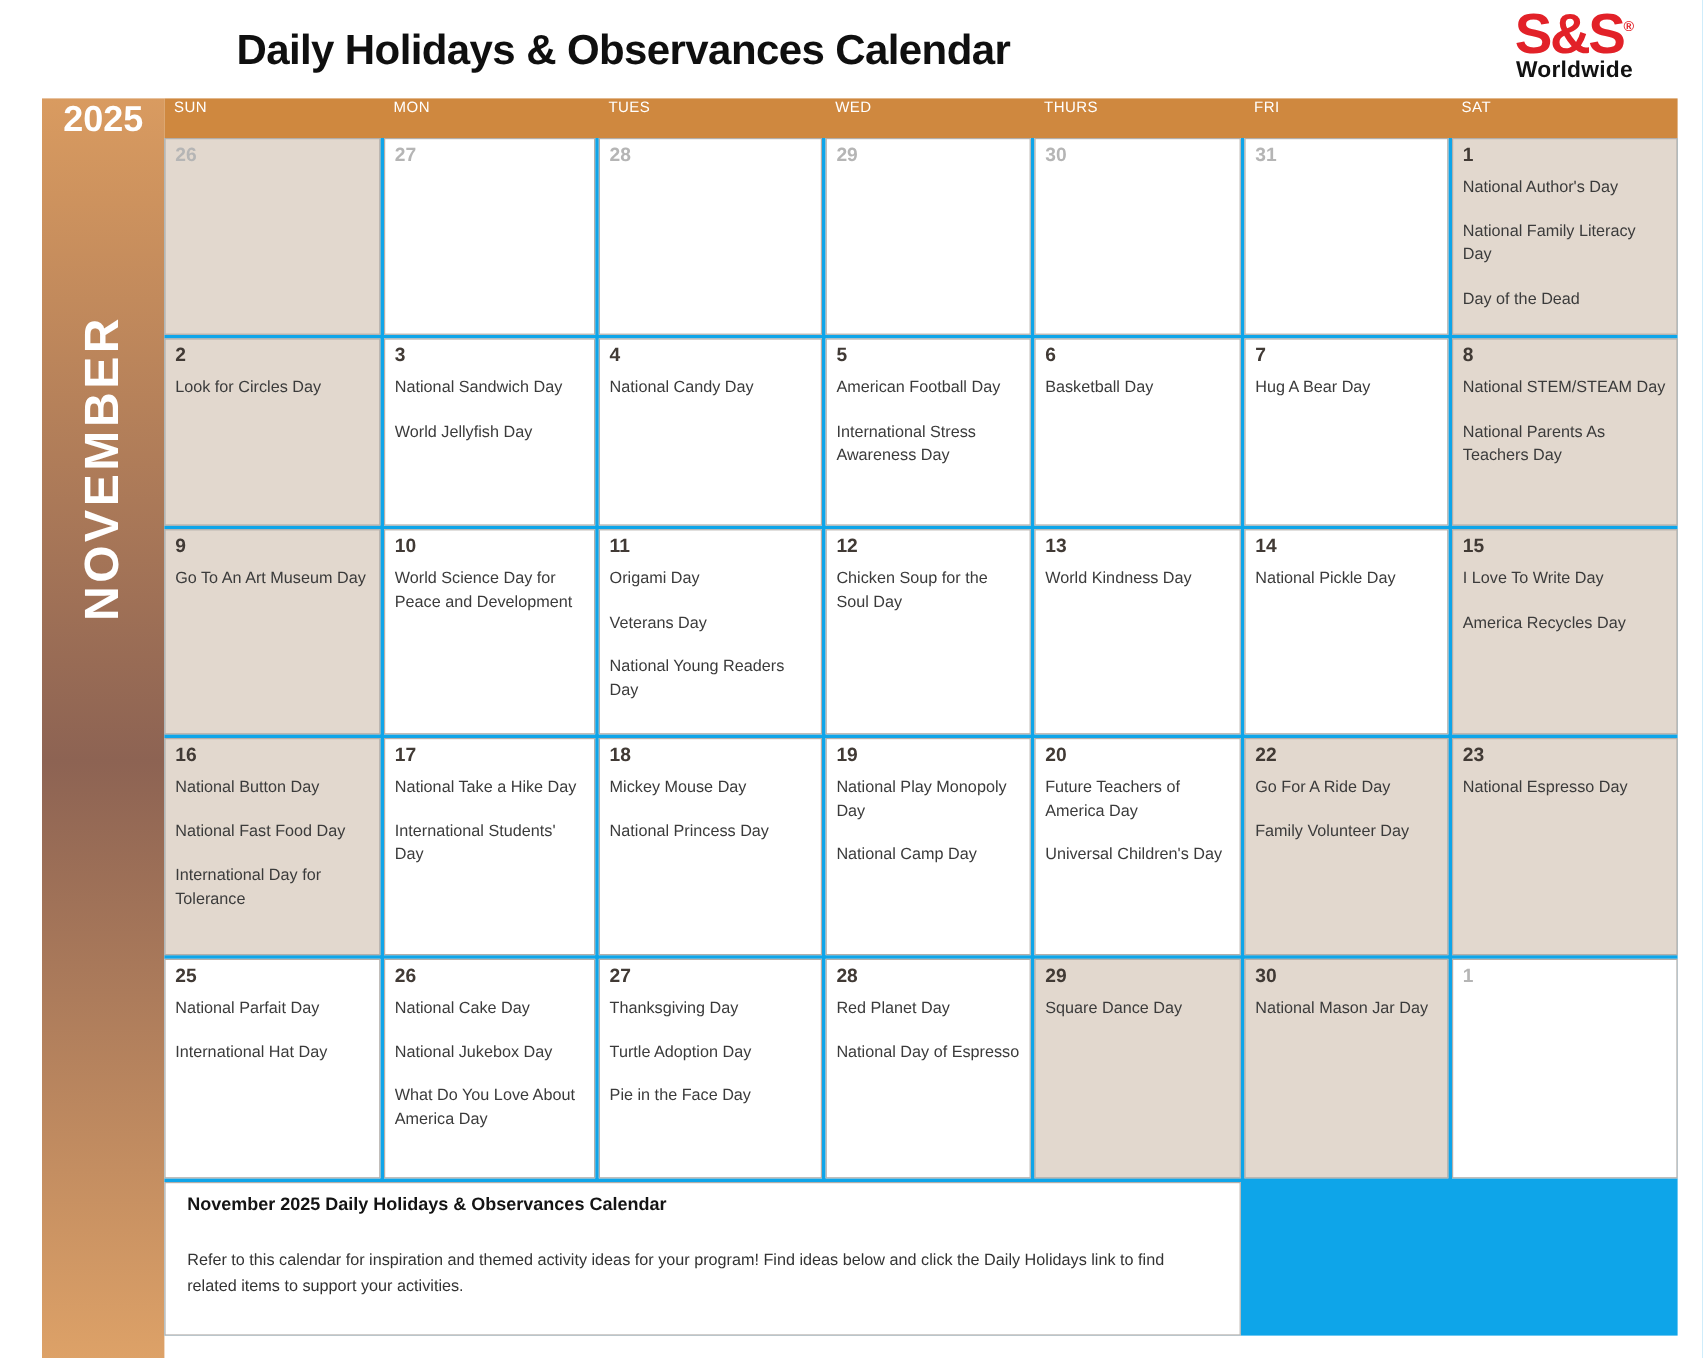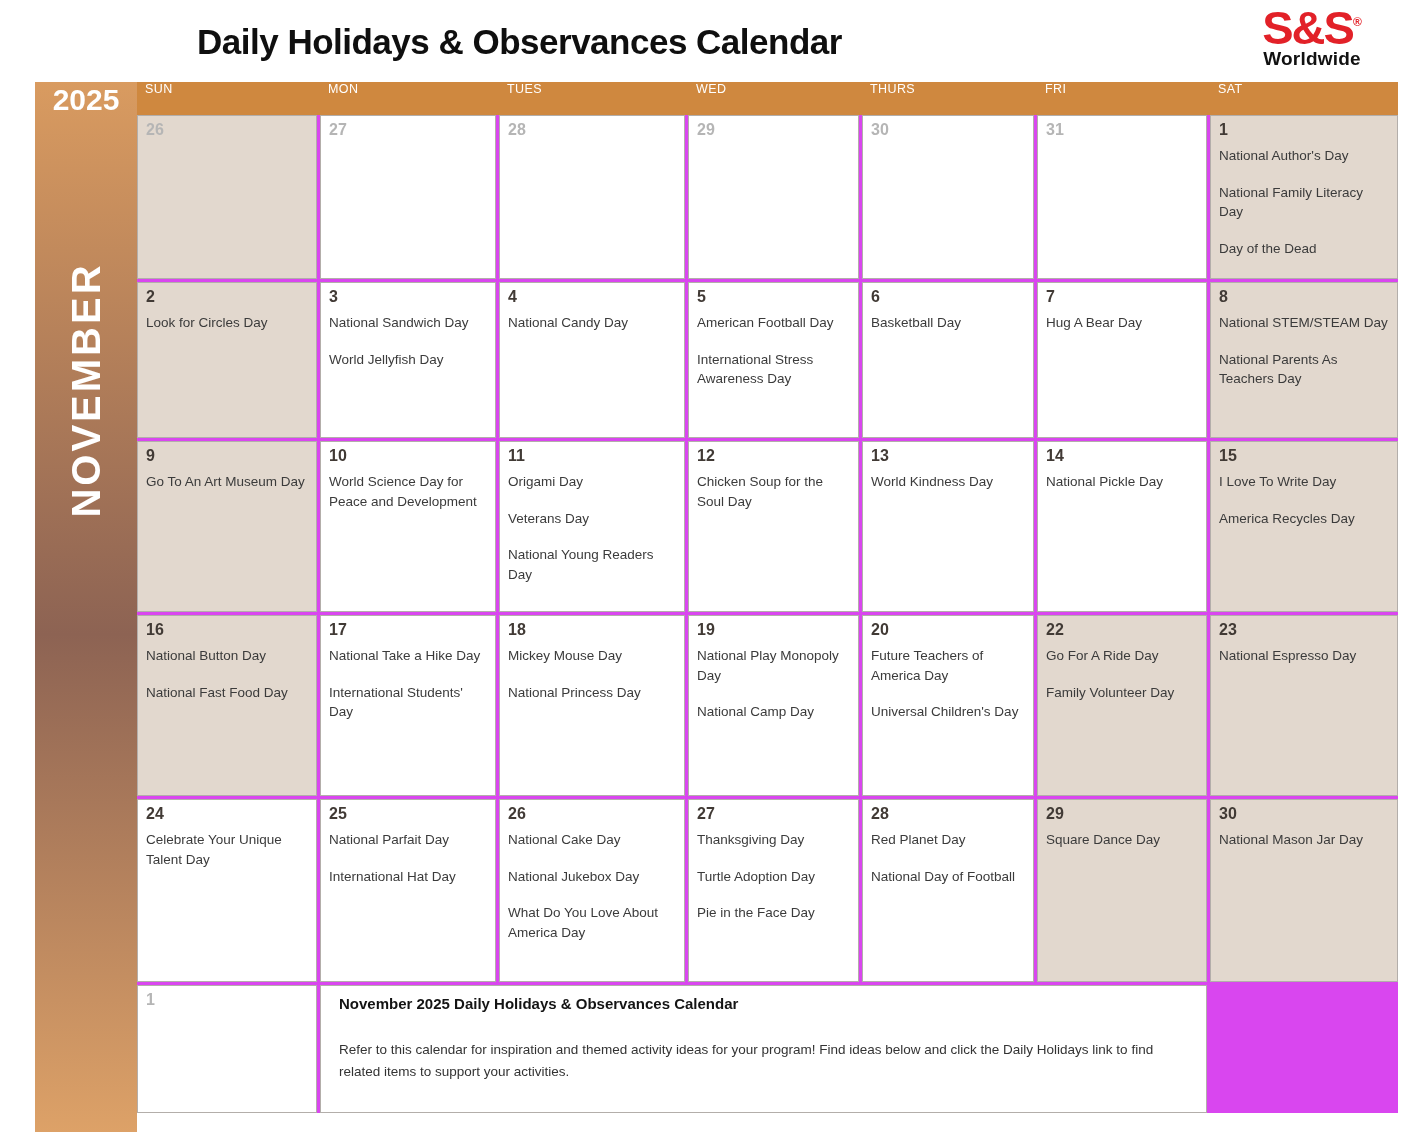--- a/index.html
+++ b/index.html
@@ -31,21 +31,21 @@
   .cal{position:absolute;left:137px;top:82px;width:1261px;height:1031px;}
   .dow{
     display:grid;grid-template-columns:180px 176px 186px 171px 172px 170px 188px;
     gap:3px;height:33px;background:#cf883f;
   }
   .dow-cell{color:#fff;font-size:12.5px;letter-spacing:0.4px;padding:0 0 0 8px;}
   .weeks{
     display:grid;
     grid-template-columns:180px 176px 186px 171px 172px 170px 188px;
     grid-template-rows:164px 156px 171px 181px 183px 128px;
-    gap:3px;margin-top:0;background:#d946ef;
+    gap:3px;margin-top:0;background:#0ea5e9;
   }
   .cell{
     background:#fff;border:1px solid #b3aeaa;box-sizing:border-box;
     overflow:hidden;padding:5px 0 0 0;
   }
   .cell.weekend{background:#e2d8ce;}
   .daynum{font-size:16px;font-weight:700;color:#413a35;padding:0 8px;margin-bottom:7px;}
   .cell.other .daynum{color:#b5b5b5;}
   .holiday{
     font-size:13.5px;color:#3b3b3b;line-height:1.45;
@@ -164,20 +164,21 @@
       </div>
       <div class="cell weekend">
         <div class="daynum">15</div>
         <div class="holiday">I Love To Write Day</div>
         <div class="holiday">America Recycles Day</div>
       </div>
       <div class="cell weekend">
         <div class="daynum">16</div>
         <div class="holiday">National Button Day</div>
         <div class="holiday">National Fast Food Day</div>
+        <div class="holiday">International Day for Tolerance</div>
       </div>
       <div class="cell">
         <div class="daynum">17</div>
         <div class="holiday">National Take a Hike Day</div>
         <div class="holiday">International Students' Day</div>
       </div>
       <div class="cell">
         <div class="daynum">18</div>
         <div class="holiday">Mickey Mouse Day</div>
         <div class="holiday">National Princess Day</div>
@@ -193,24 +194,20 @@
         <div class="holiday">Universal Children's Day</div>
       </div>
       <div class="cell weekend">
         <div class="daynum">22</div>
         <div class="holiday">Go For A Ride Day</div>
         <div class="holiday">Family Volunteer Day</div>
       </div>
       <div class="cell weekend">
         <div class="daynum">23</div>
         <div class="holiday">National Espresso Day</div>
-      </div>
-      <div class="cell">
-        <div class="daynum">24</div>
-        <div class="holiday">Celebrate Your Unique Talent Day</div>
       </div>
       <div class="cell">
         <div class="daynum">25</div>
         <div class="holiday">National Parfait Day</div>
         <div class="holiday">International Hat Day</div>
       </div>
       <div class="cell">
         <div class="daynum">26</div>
         <div class="holiday">National Cake Day</div>
         <div class="holiday">National Jukebox Day</div>
@@ -218,21 +215,21 @@
       </div>
       <div class="cell">
         <div class="daynum">27</div>
         <div class="holiday">Thanksgiving Day</div>
         <div class="holiday">Turtle Adoption Day</div>
         <div class="holiday">Pie in the Face Day</div>
       </div>
       <div class="cell">
         <div class="daynum">28</div>
         <div class="holiday">Red Planet Day</div>
-        <div class="holiday">National Day of Football</div>
+        <div class="holiday">National Day of Espresso</div>
       </div>
       <div class="cell weekend">
         <div class="daynum">29</div>
         <div class="holiday">Square Dance Day</div>
       </div>
       <div class="cell weekend">
         <div class="daynum">30</div>
         <div class="holiday">National Mason Jar Day</div>
       </div>
       <div class="cell other">

